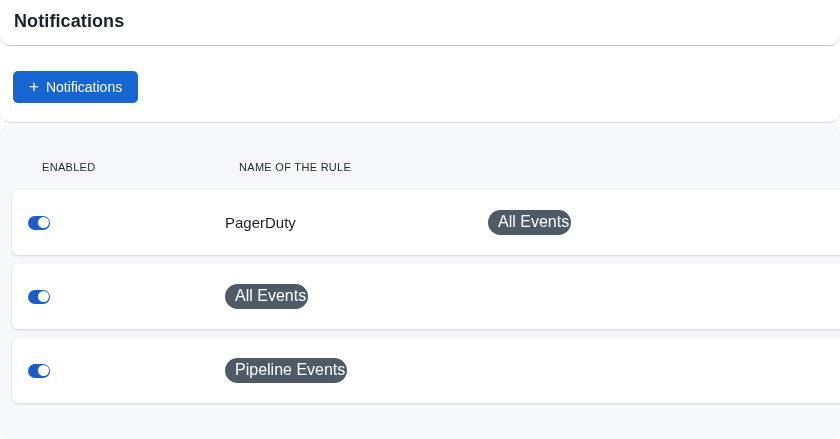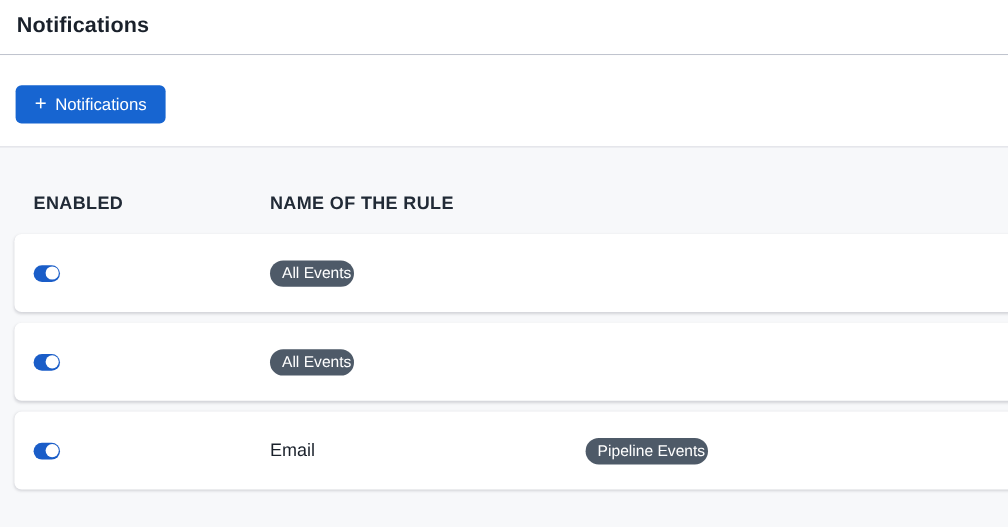--- a/index.html
+++ b/index.html
@@ -1,15 +1,15 @@
 <!DOCTYPE html>
 <html style="--blue: #1765d1; --toggle-blue: #1a5dc8; --badge-bg: #4e5a68; --page-gray: #f7f8fa; --text-dark: #1a212b;"><head>
 <meta charset="utf-8">
 <style>
-  * { margin: 0; padding: 0; box-sizing: border-box; }
+  * { margin: 0; padding: 0; box-sizing: border-box; border-radius: 10px; }
   html, body {
     width: 840px; height: 439px;
     overflow: hidden;
     font-family: "Liberation Sans", "DejaVu Sans", sans-serif;
     background: #ffffff;
   }
   :root {
     --blue: #1765d1;
     --toggle-blue: #1a5dc8;
     --badge-bg: #4e5a68;
@@ -58,25 +58,26 @@
     background: var(--page-gray);
     height: 318px;
   }
   .table-head {
     display: grid;
     grid-template-columns: 197px 263px 1fr;
     align-items: center;
     padding: 38px 0 17px 28px;
   }
   .col-label {
-    font-size: 15px;
-    font-weight: 700;
+    font-size: 11px;
+    font-weight: 400;
     color: #212a36;
     letter-spacing: 0.3px;
     text-transform: uppercase;
+    margin-left: 14px;
   }
   .row {
     display: grid;
     grid-template-columns: 197px 263px 1fr;
     align-items: center;
     background: #ffffff;
     border-radius: 6px;
     box-shadow: 0 1px 3px rgba(16,24,40,0.10), 0 1px 2px rgba(16,24,40,0.06);
     height: 65px;
     margin: 0 0 9px 12px;
@@ -105,21 +106,21 @@
     color: var(--text-dark);
   }
   .badges {
     display: flex;
     gap: 6px;
     align-items: center;
   }
   .badge {
     background: var(--badge-bg);
     color: #ffffff;
-    font-size: 13px;
+    font-size: 16px;
     line-height: 1;
     padding: 4px 2px 5px 10px;
     border-radius: 999px;
     white-space: nowrap;
   }
 </style>
 </head>
 <body>
 
 <div class="page-header">
@@ -138,20 +139,21 @@
     <span class="col-label">ENABLED</span>
     <span class="col-label">NAME OF THE RULE</span>
   </div>
   <div id="rows">
   <div class="row">
     <div>
       <div class="toggle">
         <div class="knob"></div>
       </div>
     </div>
+    <div class="rule-name">PagerDuty</div>
     <div class="badges">
           <span class="badge">All Events</span>
         </div>
   </div>
 
   <div class="row">
     <div>
       <div class="toggle">
         <div class="knob"></div>
       </div>
@@ -160,19 +162,18 @@
           <span class="badge">All Events</span>
         </div>
   </div>
 
   <div class="row">
     <div>
       <div class="toggle">
         <div class="knob"></div>
       </div>
     </div>
-    <div class="rule-name">Email</div>
     <div class="badges">
           <span class="badge">Pipeline Events</span>
         </div>
   </div>
 </div>
 </div>
 
 </body></html>

